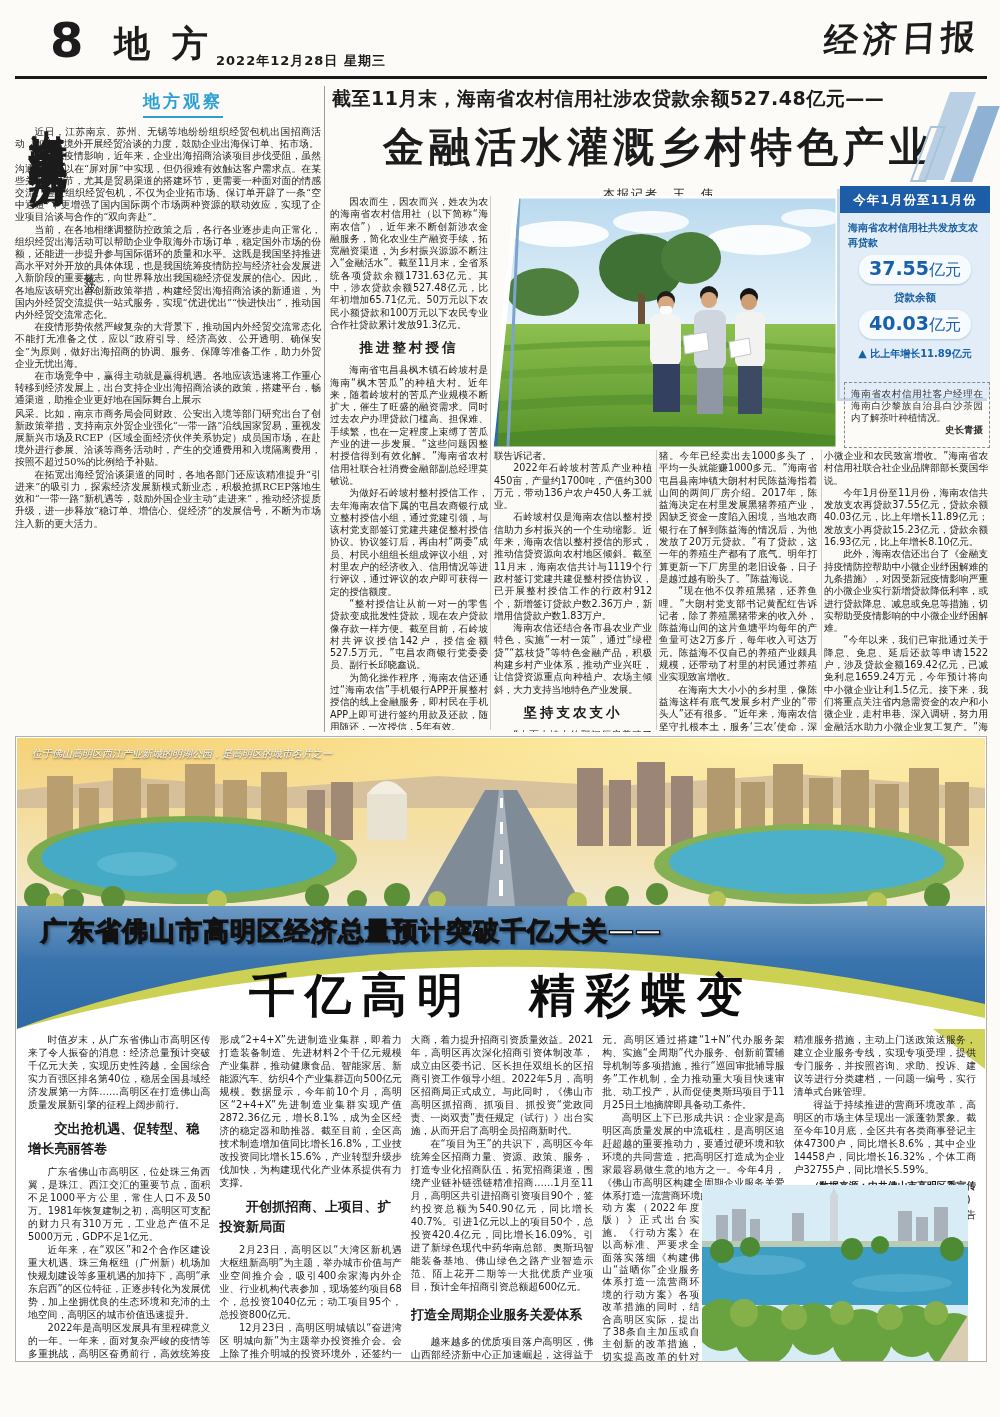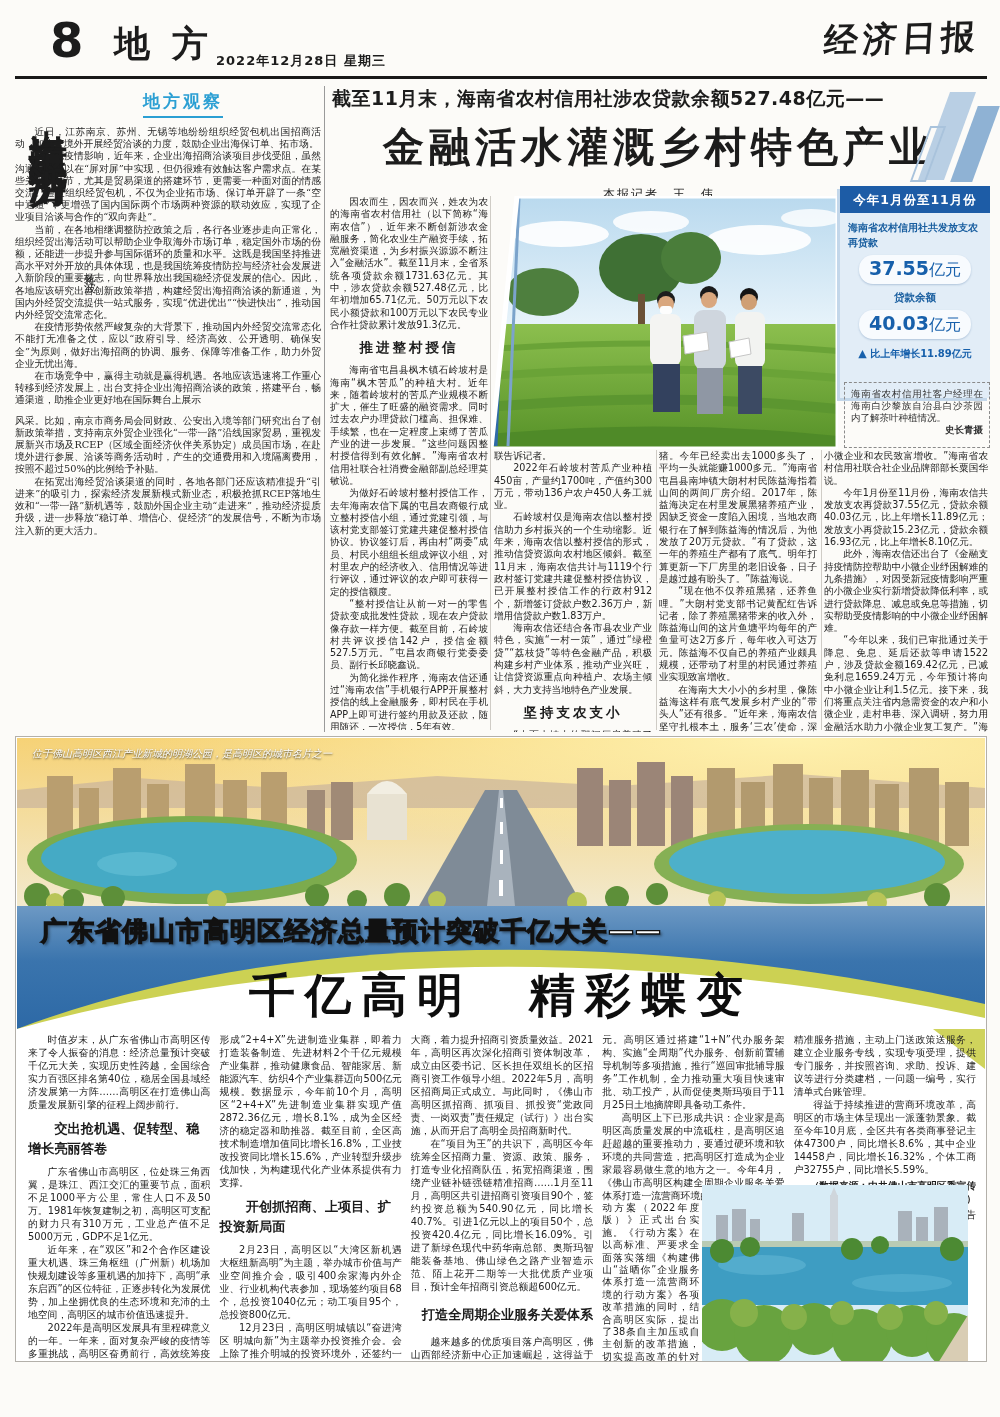--- a/index.html
+++ b/index.html
@@ -18,21 +18,21 @@
 
   
   .opinion { position:absolute; left:15px; top:86px; width:306px; height:648px; overflow:hidden; }
   .op-label { margin:4px 0 8px 128px; width:max-content; color:#2b9fd3; font-weight:900;
               font-size:17px; letter-spacing:3px; border-bottom:2.5px solid #2b9fd3; padding-bottom:3px; }
   .op-vtitle { position:absolute; left:6px; top:14px; writing-mode:vertical-rl; text-orientation:upright;
                font-size:38px; font-weight:900; letter-spacing:4px; height:470px; line-height:54px; }
   .op-author { position:absolute; left:66px; top:178px; writing-mode:vertical-rl; text-orientation:upright;
                font-size:12px; letter-spacing:8px; color:#222; }
   .op-top { }
-  .op-bottom { margin-top:8px; }
+  .op-bottom { margin-top:1px; }
   .opinion p { font-family:"DejaVu Serif", serif; font-size:9.8px; line-height:12.2px;
                text-align:justify; text-indent:2em; color:#252525; }
   .opinion p.noind { text-indent:0; }
 
   .vdivider { position:absolute; left:324px; top:86px; width:1px; height:646px; background:#9a9a9a; }
 
   
   .main { position:absolute; left:330px; top:86px; width:658px; height:648px; }
   .m-kicker { font-size:19px; font-weight:900; letter-spacing:0.5px; padding-left:2px; }
   .m-title  { margin-top:8px; text-align:center; font-size:41px; font-weight:900; letter-spacing:5px; }
@@ -83,21 +83,21 @@
                letter-spacing:1px; -webkit-text-stroke:1.3px #111; text-shadow:2px 2px 3px rgba(0,0,0,.45); }
   .ad-title { position:absolute; left:0; right:0; bottom:2px; text-align:center;
               font-size:46px; font-weight:900; color:#0d0d0d; letter-spacing:10px; }
   .yellow-wedge { position:absolute; right:1px; top:292px; width:0; height:0;
                   border-top:40px solid #ccd153; border-left:52px solid transparent; opacity:.95; }
   .ad-cols { position:absolute; left:12px; top:296px; width:948px; height:366px; display:flex; gap:9px; }
   .ad-col { flex:1; overflow:hidden; }
   .ad-col p { font-size:9.8px; line-height:13px; text-align:justify; text-indent:2em; color:#222; }
   .ad-col p.noind { text-indent:0; }
   .ad-sub { font-size:13.2px; font-weight:900; line-height:1.5; margin:8px 0 6px; text-indent:2em; }
-  .ad-sub.center { text-align:right; text-indent:0; margin:12px 0 10px; }
+  .ad-sub.center { text-align:left; text-indent:0; margin:12px 0 10px; }
   .ad-src { margin-top:4px; text-align:right; font-size:9.8px; font-weight:700; }
   .ad-mark { text-align:right; font-size:10px; margin-top:2px; }
   .narrow { width:97px; }
   .narrow p { font-size:9.8px; line-height:12.4px; text-align:justify; text-indent:0; color:#222; }
   .inset-photo { position:absolute; left:686px; top:448px; width:266px; height:178px; }
   .inset-cap { position:absolute; left:636px; top:632px; width:330px; text-align:center;
                font-family:"DejaVu Serif", serif; font-size:10px; font-style:italic; color:#222; }
 </style>
 </head>
 <body>

